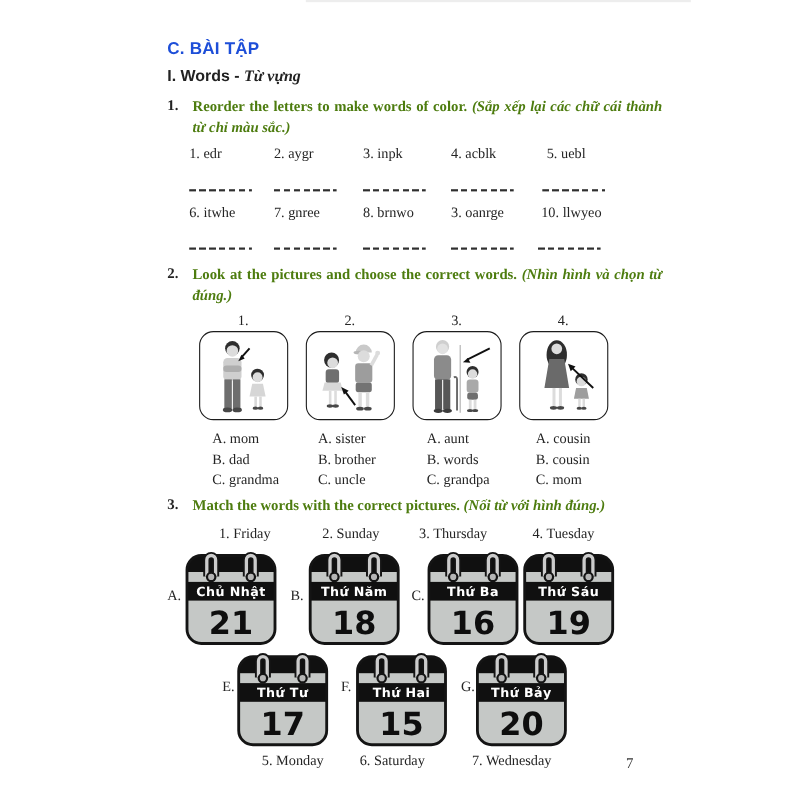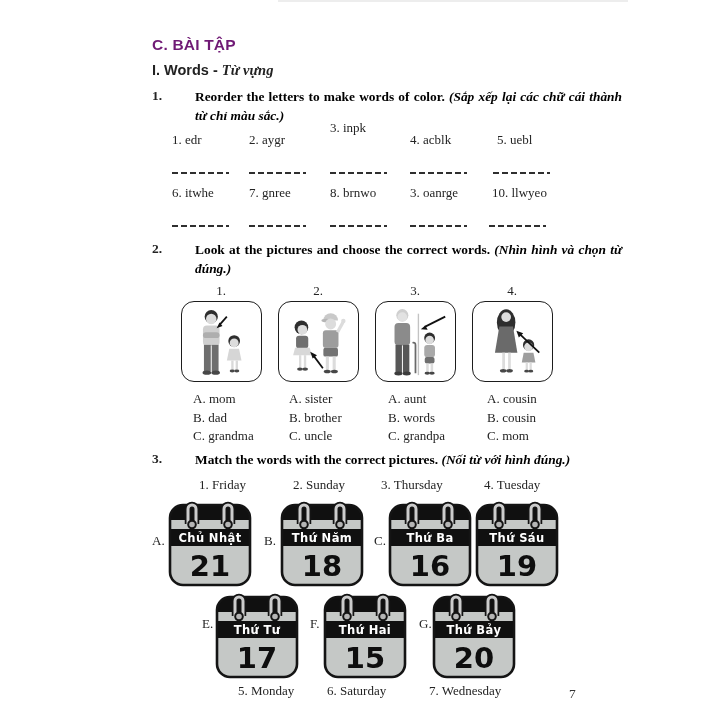--- a/index.html
+++ b/index.html
@@ -3,25 +3,25 @@
 <meta charset="utf-8">
 <style>
   * { margin:0; padding:0; box-sizing:border-box; }
   html,body { background:#ffffff; }
   .page {
     position:relative; width:728px; height:728px; background:#ffffff;
     font-family:"Liberation Serif", serif; color:#242424; overflow:hidden;
   }
   .abs { position:absolute; }
   .topline { position:absolute; top:0; left:278px; width:350px; height:2px; background:#ededed; }
-  .h-section { font-family:"Liberation Sans", sans-serif; font-weight:bold; font-size:15.5px; color:#701a75; letter-spacing:.2px; }
+  .h-section { font-family:"Liberation Sans", sans-serif; font-weight:bold; font-size:15.5px; color:#1d4ed8; letter-spacing:.2px; }
   .h-sub { font-family:"Liberation Sans", sans-serif; font-weight:600; font-size:14.5px; color:#222;text-align:center; }
   .h-sub .vi { font-family:"Liberation Serif", serif; font-style:italic; font-weight:600; }
   .ex-num { font-weight:bold; font-size:13.5px; }
-  .ex-title { width:427px; text-align:justify; font-weight:bold; font-size:13.4px; line-height:18.5px; color:#000000;margin-left:20px; }
+  .ex-title { width:427px; text-align:justify; font-weight:bold; font-size:13.4px; line-height:18.5px; color:#4d7c0f; }
   .ex-title .vi { font-style:italic; }
   .w-item { font-size:13px; white-space:nowrap; }
   .blank { height:2px; width:57px;
     background:repeating-linear-gradient(90deg,#2f2f2f 0 6px, transparent 6px 9px); }
   .pic-label { width:80px; text-align:center; font-size:13px; }
   .pic-box { width:81px; height:81px; border:1.6px solid #1d1d1d; border-radius:13px; background:#fff; }
   .pic-box svg { display:block; width:78px; height:78px; }
   .opt-col { font-size:13px; line-height:18.5px; white-space:nowrap; }
   .day-word { font-size:13px; white-space:nowrap; }
   .cal-letter { font-size:13px; }
@@ -44,21 +44,21 @@
   </div>
 
   <div class="abs ex-num" style="left:152px;top:88px">1.</div>
   <div class="abs ex-title" style="left:175px;top:88px">
     <span>Reorder the letters to make words of color.</span>
     <span class="vi">(Sắp xếp lại các chữ cái thành từ chỉ màu sắc.)</span>
   </div>
 
   <div class="abs w-item" style="left:172px;top:132px">1. edr</div>
   <div class="abs w-item" style="left:249px;top:132px">2. aygr</div>
-  <div class="abs w-item" style="left:330px;top:120px">3. inpk</div>
+  <div class="abs w-item" style="left:330px;top:132px">3. inpk</div>
   <div class="abs w-item" style="left:410px;top:132px">4. acblk</div>
   <div class="abs w-item" style="left:497px;top:132px">5. uebl</div>
 
   <div class="abs blank" style="left:172px;top:172px"></div>
   <div class="abs blank" style="left:249px;top:172px"></div>
   <div class="abs blank" style="left:330px;top:172px"></div>
   <div class="abs blank" style="left:410px;top:172px"></div>
   <div class="abs blank" style="left:493px;top:172px"></div>
 
   <div class="abs w-item" style="left:172px;top:185px">6. itwhe</div>

